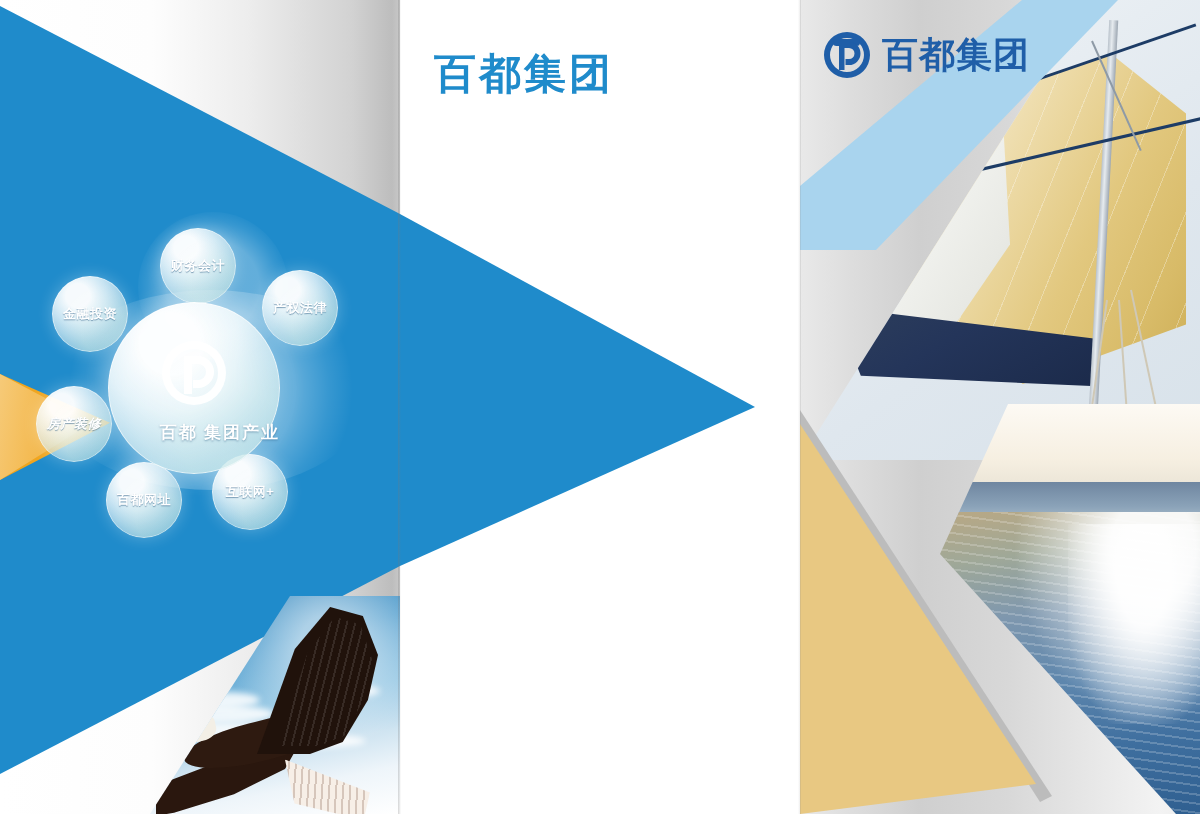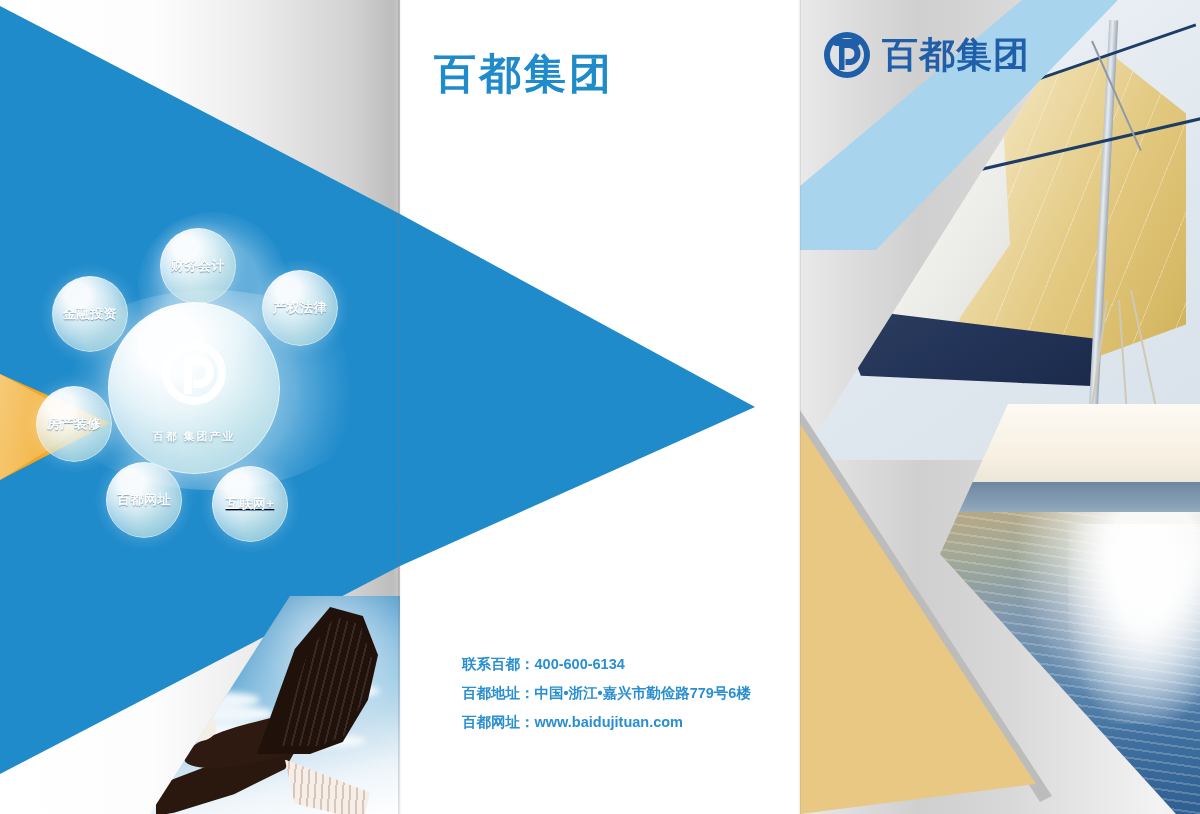--- a/index.html
+++ b/index.html
@@ -58,22 +58,22 @@
     box-shadow:0 0 0 1px rgba(255,255,255,.50) inset, 0 0 16px rgba(255,255,255,.28);
     display:flex;align-items:center;justify-content:center;}
   .bub-label{color:#ffffff;font-weight:bold;font-size:13px;letter-spacing:.5px;
     text-shadow:0 1px 1px rgba(40,90,130,.55);white-space:nowrap;}
   .bub-center{position:absolute;left:78px;top:80px;width:172px;height:172px;border-radius:50%;
     background:
       radial-gradient(circle at 36% 24%, rgba(255,255,255,.98) 0 18%, rgba(246,252,253,.88) 40%, rgba(220,240,245,.74) 64%, rgba(198,230,240,.58) 84%, rgba(182,220,234,.42) 100%),
       radial-gradient(circle at 74% 80%, rgba(208,236,210,.42) 0 28%, rgba(255,255,255,0) 60%);
     box-shadow:0 0 0 1px rgba(255,255,255,.6) inset, 0 0 26px rgba(255,255,255,.32);}
   .center-mark{position:absolute;left:50%;top:34px;transform:translateX(-50%);width:74px;height:74px;}
-  .center-label{position:absolute;left:0;right:0;bottom:30px;text-align:center;color:#fff;
-    font-weight:bold;font-size:11px;letter-spacing:2px;text-shadow:0 1px 2px rgba(40,90,130,.5);font-family:Liberation Serif, serif;}
+  .center-label{position:absolute;left:0;right:0;bottom:30px;text-align:right;color:#fff;
+    font-weight:bold;font-size:17px;letter-spacing:2px;text-shadow:0 1px 2px rgba(40,90,130,.5);font-family:Liberation Serif, serif;}
   .orange-tri{position:absolute;left:-30px;top:152px;width:110px;height:106px;background:#f0a51e;
     clip-path:polygon(0 0, 100% 46%, 0 100%);}
   .orange-tri2{position:absolute;left:-30px;top:152px;width:92px;height:106px;
     background:linear-gradient(100deg,rgba(247,206,130,.9),rgba(247,206,130,0));
     clip-path:polygon(0 0, 100% 46%, 0 100%);}
 
   
   .panel-mid{position:absolute;left:400px;top:0;width:400px;height:814px;background:#ffffff;overflow:hidden;}
   .mid-arrow{position:absolute;left:0;top:0;width:400px;height:814px;background:#1f8bcb;
     clip-path:polygon(0 214px, 355px 407px, 0 566px);}
@@ -176,27 +176,27 @@
 
       <div class="orange-tri"></div>
       <div class="orange-tri2"></div>
 
       <div class="bub" style="left:232px;top:48px;width:76px;height:76px;">
         <span class="bub-label">产权法律</span>
       </div>
       <div class="bub" style="left:130px;top:6px;width:76px;height:76px;">
         <span class="bub-label">财务会计</span>
       </div>
-      <div class="bub" style="left:182px;top:244px;width:76px;height:76px;text-decoration:underline;">
+      <div class="bub" style="left:182px;top:232px;width:76px;height:76px;">
         <span class="bub-label">互联网+</span>
       </div>
       <div class="bub" style="left:76px;top:240px;width:76px;height:76px;">
         <span class="bub-label">百都网址</span>
       </div>
-      <div class="bub" style="left:6px;top:164px;width:76px;height:76px;">
+      <div class="bub" style="left:6px;top:164px;width:76px;height:76px;font-style:italic;">
         <span class="bub-label">房产装修</span>
       </div>
       <div class="bub" style="left:22px;top:54px;width:76px;height:76px;align-items:center;">
         <span class="bub-label">金融投资</span>
       </div>
 
       <div class="bub-center">
         <div class="center-mark">
           <svg viewBox="0 0 74 74" width="74" height="74" aria-hidden="true">
             <path d="M37 5 A32 32 0 1 1 37 69 A32 32 0 1 1 37 5 Z
@@ -210,25 +210,20 @@
     </div>
   </div>
 
   <div class="panel-mid">
     <div class="mid-arrow"></div>
 
     <div class="headline">
       <div class="h-title">百都集团</div>
     </div>
 
-    <div class="contact">
-      <div class="c-line">联系百都：400-600-6134</div>
-      <div class="c-line">百都地址：中国•浙江•嘉兴市勤俭路779号6楼</div>
-      <div class="c-line">百都网址：www.baidujituan.com</div>
-    </div>
   </div>
 
   <div class="panel-right">
     <div class="sail-wrap">
       <div class="sail-sky"></div>
       <div class="sail-main">
         <div class="sail-seam"></div>
       </div>
       <div class="sail-white"></div>
       <div class="hull"></div>

